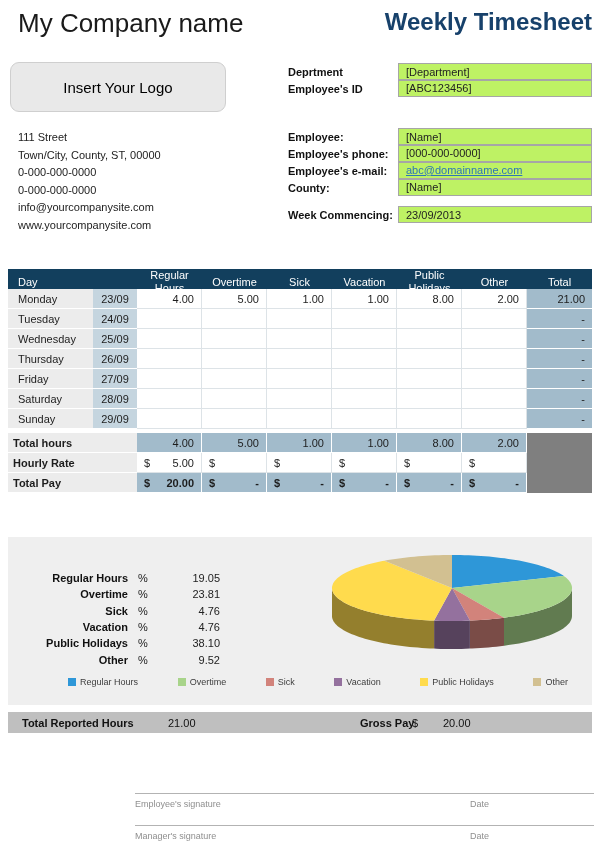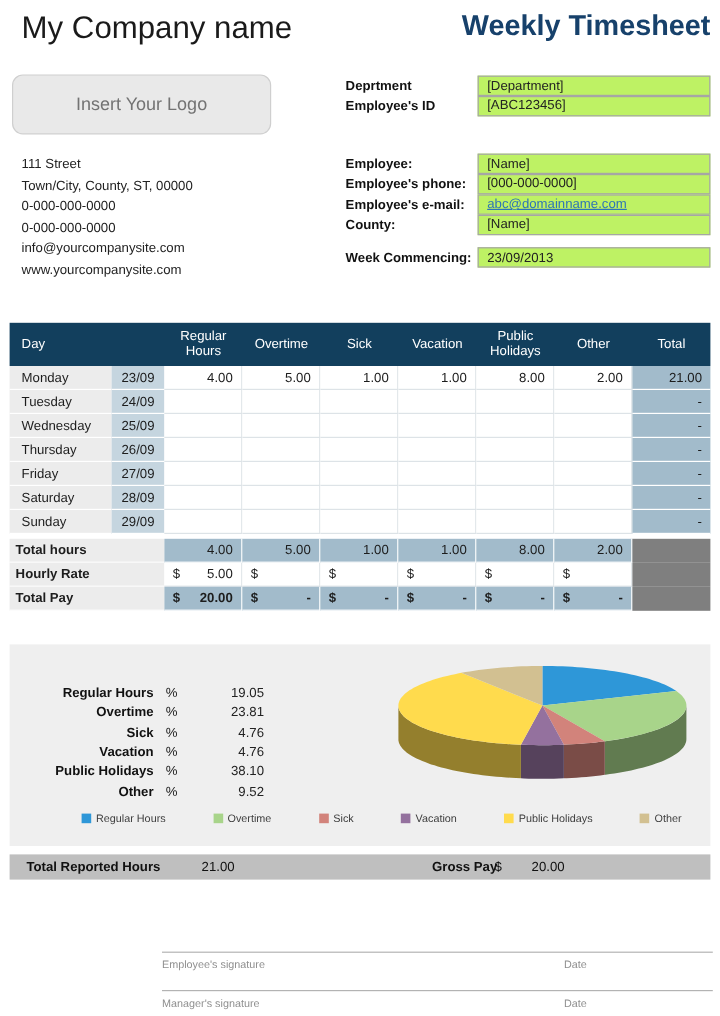--- a/index.html
+++ b/index.html
@@ -6,38 +6,38 @@
   html,body { background:#fff; }
   body { font-family:"Liberation Sans", sans-serif; }
   .page { position:relative; width:600px; height:847px; background:#fff; overflow:hidden; }
 
   
   .company-name { position:absolute; left:18px; top:8px; font-size:26px; font-weight:400; color:#1a1a1a; }
   .slogan { position:absolute; left:20px; top:39px; font-size:12px; color:#1a1a1a;margin-top:28px; }
   .sheet-title { position:absolute; right:8px; top:8px; font-size:24px; font-weight:bold; color:#17416B; }
   .logo-box { position:absolute; left:10px; top:62px; width:216px; height:50px; background:#E9E9E9;
               border:1px solid #CFCFCF; border-radius:9px; display:flex; align-items:center; justify-content:center; }
-  .logo-box span { font-size:15px; color:#737373; }
+  .logo-box span { font-size:15px; color:#000000; }
 
   
   .company-info { position:absolute; left:18px; top:129px; font-size:11px; color:#222; line-height:17.5px; }
 
   
   .field-group { position:absolute; left:288px; width:304px; }
   .fg-top { top:63px; } .fg-mid { top:128px; } .fg-week { top:206px; }
   .f-row { display:flex; height:17px; align-items:center; }
   .f-label { width:110px; font-size:11px; font-weight:bold; color:#111; }
   .f-box { width:194px; height:17px; border:1px solid #A6A6A6; background:#bef264; font-size:11px;
            color:#222; padding-left:7px; display:flex; align-items:center; margin-top:-1px; }
   .f-row:first-child .f-box { margin-top:0; }
   .f-box a { color:#2E75B5; text-decoration:underline; font-size:11px; }
 
   
   .sheet-table { position:absolute; left:8px; top:269px; width:584px; }
-  .t-header { display:grid; grid-template-columns:129px repeat(6,65px) 65px; background:#123F5D; height:36px; }
+  .t-header { display:grid; grid-template-columns:129px repeat(6,65px) 65px; background:#123F5D; height:20px; }
   .hc { color:#fff; font-size:11px; display:flex; align-items:center; justify-content:center; text-align:center; line-height:13px; }
   .hc-day { justify-content:flex-start; padding-left:10px; }
   .t-row { display:grid; grid-template-columns:85px 44px repeat(6,65px) 65px; height:20px; }
   .cell { font-size:11px; color:#1d1d1d; display:flex; align-items:center; }
   .c-day { background:#ECECEC; padding-left:10px; border-bottom:1px solid #fff; }
   .c-date { background:#C5D5DF; justify-content:center; border-bottom:1px solid #fff; }
   .c-val { background:#fff; justify-content:flex-end; padding-right:7px;
            border-right:1px solid #DDE3E7; border-bottom:1px solid #DDE3E7; }
   .c-total { background:#A2BBCB; justify-content:flex-end; padding-right:7px; border-bottom:1px solid #fff; }
   .t-summary { margin-top:4px; }

